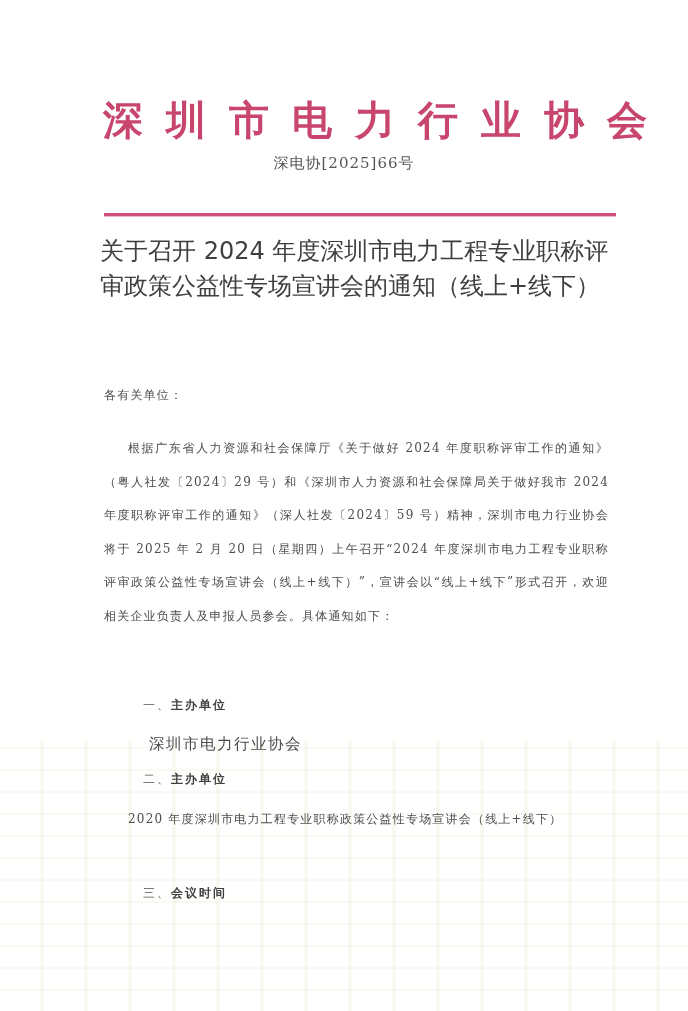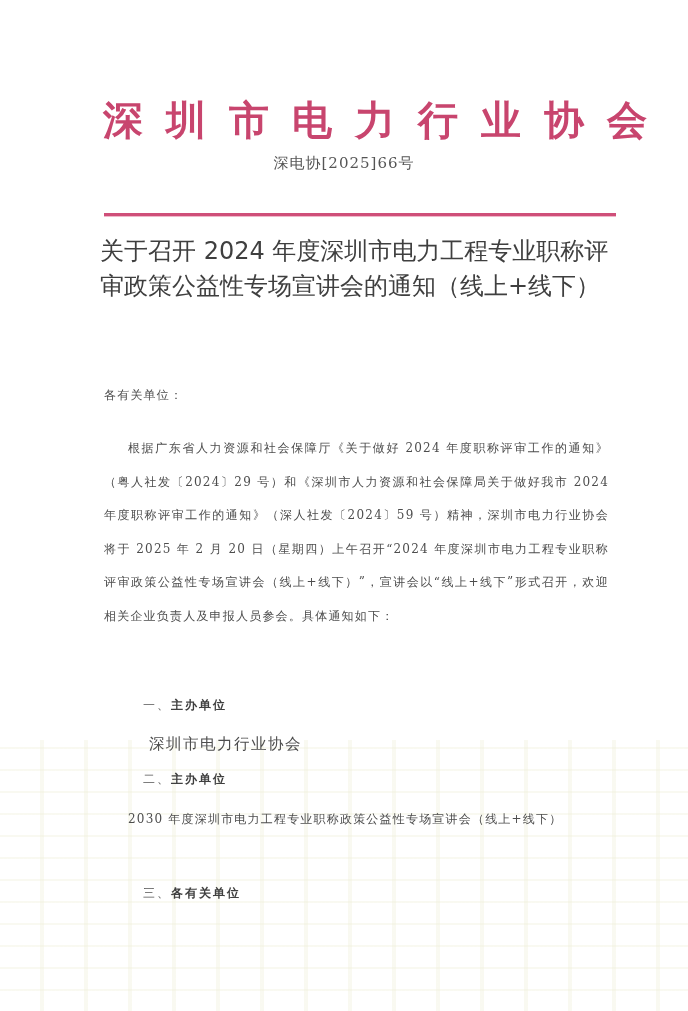--- a/index.html
+++ b/index.html
@@ -112,17 +112,17 @@
 <div class="body-text para-main">根据广东省人力资源和社会保障厅《关于做好 2024 年度职称评审工作的通知》（粤人社发〔2024〕29 号）和《深圳市人力资源和社会保障局关于做好我市 2024 年度职称评审工作的通知》（深人社发〔2024〕59 号）精神，深圳市电力行业协会将于 2025 年 2 月 20 日（星期四）上午召开“2024 年度深圳市电力工程专业职称评审政策公益性专场宣讲会（线上+线下）”，宣讲会以“线上+线下”形式召开，欢迎相关企业负责人及申报人员参会。具体通知如下：</div>
 
 <div class="section-heading sec1">
   <span class="num">一、</span><span>主办单位</span>
 </div>
 <div class="sec1-body">深圳市电力行业协会</div>
 
 <div class="section-heading sec2">
   <span class="num">二、</span><span>主办单位</span>
 </div>
-<div class="body-text sec2-body">2030 年度深圳市电力工程专业职称政策公益性专场宣讲会（线上+线下）</div>
+<div class="body-text sec2-body">2020 年度深圳市电力工程专业职称政策公益性专场宣讲会（线上+线下）</div>
 
 <div class="section-heading sec3">
-  <span class="num">三、</span><span>各有关单位</span>
+  <span class="num">三、</span><span>会议时间</span>
 </div>
 
 </body></html>

